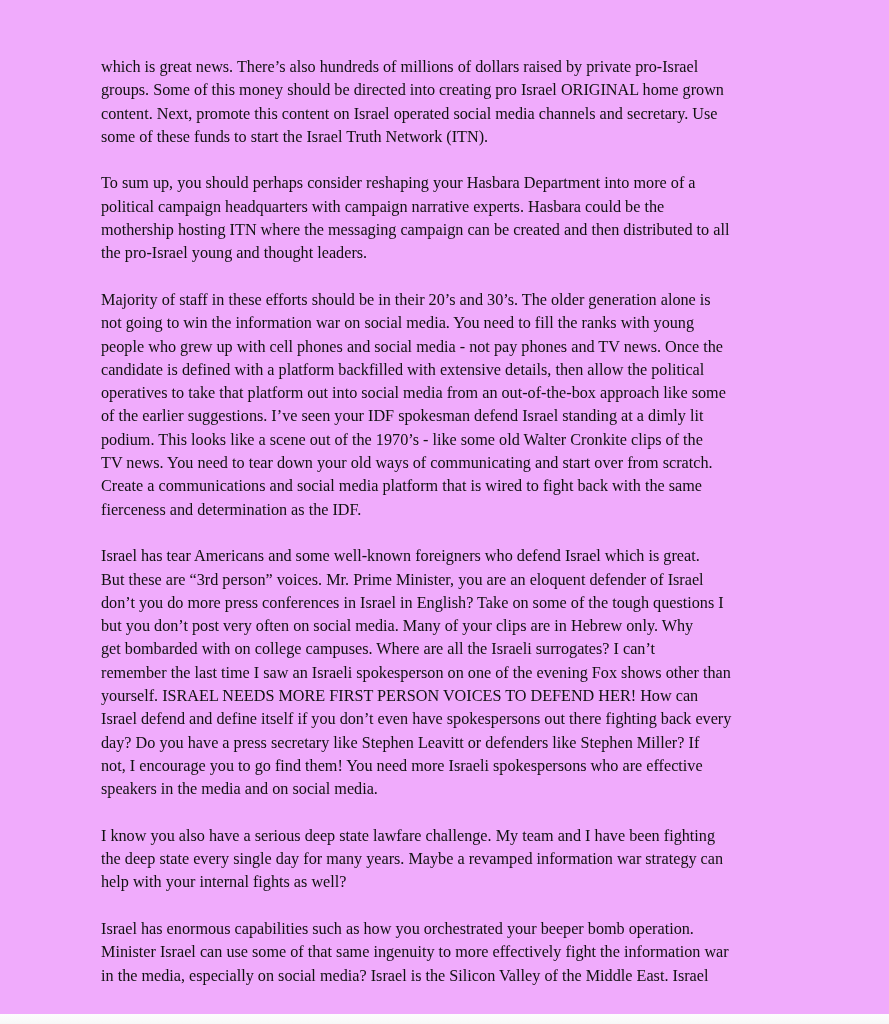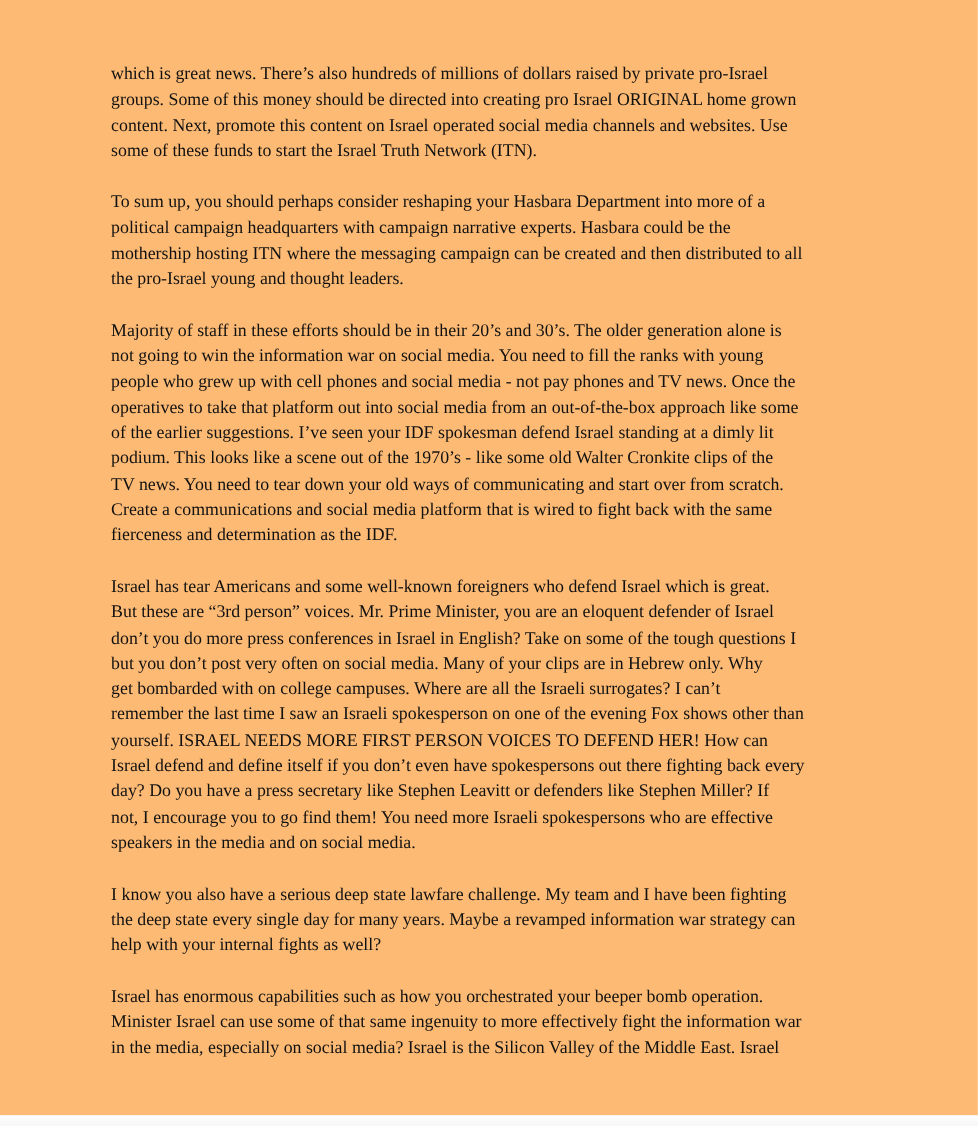--- a/index.html
+++ b/index.html
@@ -12,21 +12,21 @@
       height: 1024px;
       overflow: hidden;
       position: relative;
     }
     .page {
       position: absolute;
       left: 0;
       top: 0;
       width: 889px;
       height: 1014px;
-      background: #fdba74;
+      background: #f0abfc;
     }
     .page-gap {
       position: absolute;
       left: 0;
       top: 1014px;
       width: 889px;
       height: 10px;
       background: linear-gradient(#fdfdfd, #f7f7f7);
     }
     .content {
@@ -49,35 +49,36 @@
   </style>
 </head>
 <body>
 
 <div class="page">
   <div class="content">
 
     <p class="para">
       <span class="line">which is great news.  There’s also hundreds of millions of dollars raised by private pro-Israel</span>
       <span class="line">groups.  Some of this money should be directed into creating pro Israel ORIGINAL home grown</span>
-      <span class="line">content.  Next, promote this content on Israel operated social media channels and websites.  Use</span>
+      <span class="line">content.  Next, promote this content on Israel operated social media channels and secretary.  Use</span>
       <span class="line">some of these funds to start the Israel Truth Network (ITN).</span>
     </p>
 
     <p class="para">
       <span class="line">To sum up, you should perhaps consider reshaping your Hasbara Department into more of a</span>
       <span class="line">political campaign headquarters with campaign narrative experts.  Hasbara could be the</span>
       <span class="line">mothership hosting ITN where the messaging campaign can be created and then distributed to all</span>
       <span class="line">the pro-Israel young and thought leaders.</span>
     </p>
 
     <p class="para">
       <span class="line">Majority of staff in these efforts should be in their 20’s and 30’s.  The older generation alone is</span>
       <span class="line">not going to win the information war on social media.  You need to fill the ranks with young</span>
       <span class="line">people who grew up with cell phones and social media - not pay phones and TV news.  Once the</span>
+      <span class="line">candidate is defined with a platform backfilled with extensive details, then allow the political</span>
       <span class="line">operatives to take that platform out into social media from an out-of-the-box approach like some</span>
       <span class="line">of the earlier suggestions.  I’ve seen your IDF spokesman defend Israel standing at a dimly lit</span>
       <span class="line">podium.  This looks like a scene out of the 1970’s - like some old Walter Cronkite clips of the</span>
       <span class="line">TV news.  You need to tear down your old ways of communicating and start over from scratch.</span>
       <span class="line">Create a communications and social media platform that is wired to fight back with the same</span>
       <span class="line">fierceness and determination as the IDF.</span>
     </p>
 
     <p class="para">
       <span class="line">Israel has tear Americans and some well-known foreigners who defend Israel which is great.</span>

